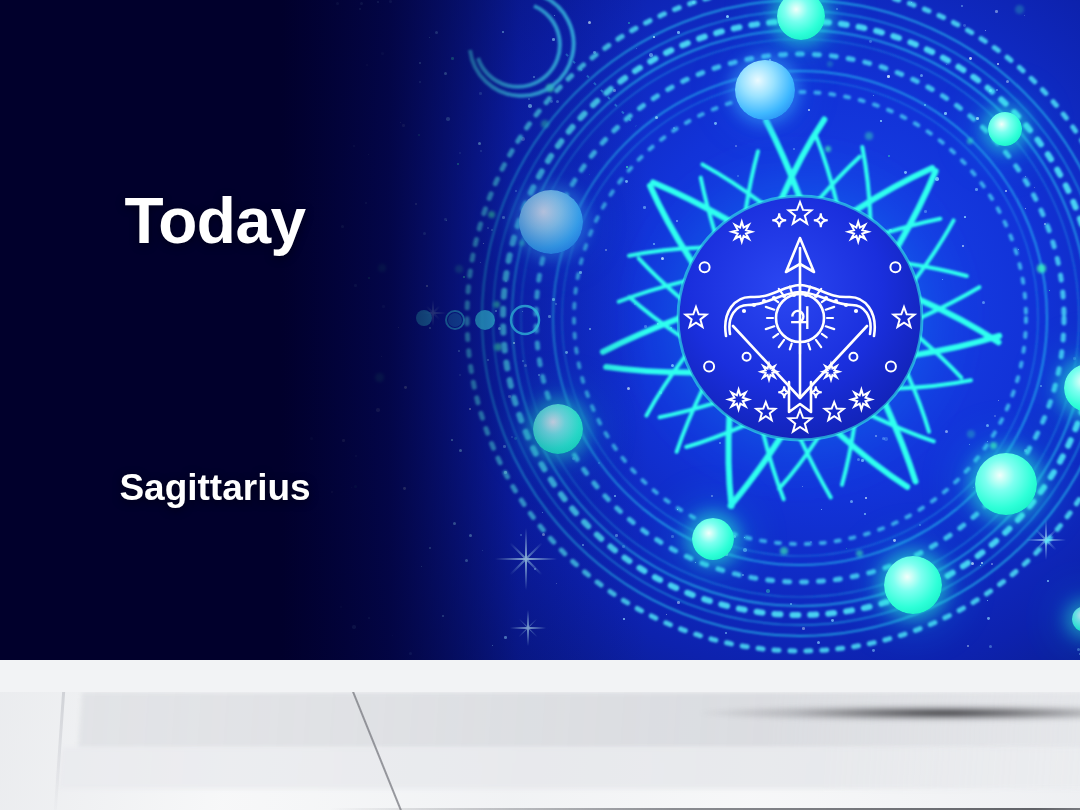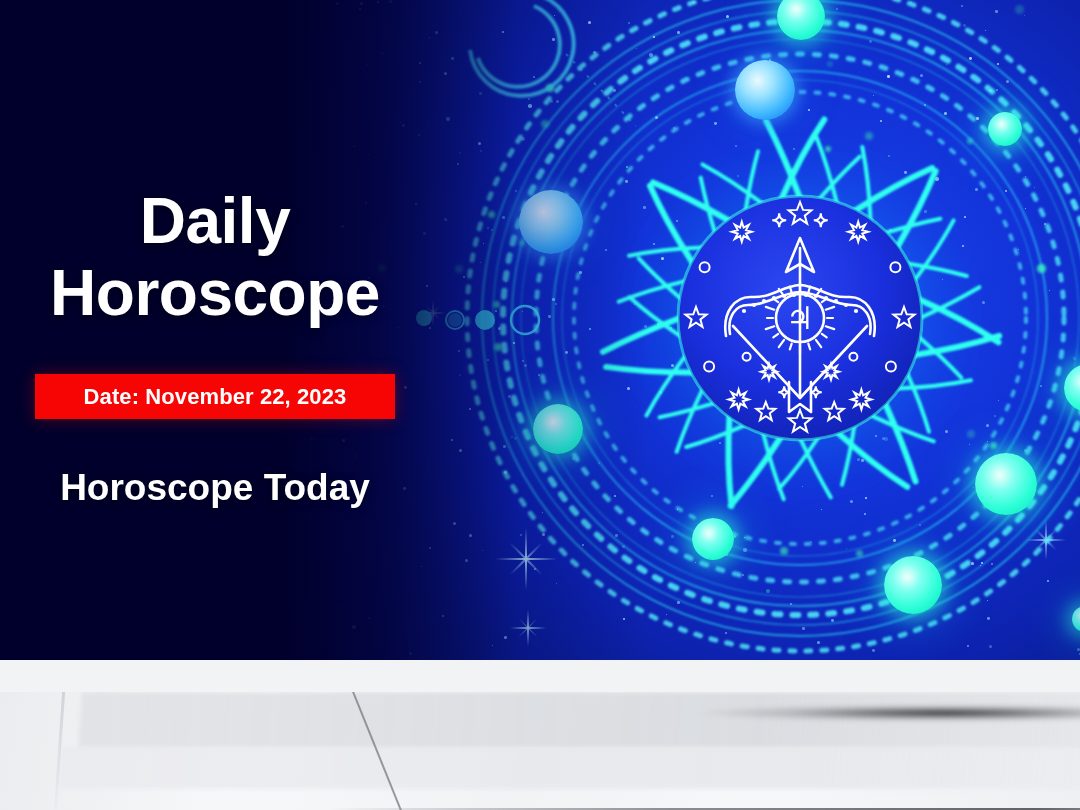--- a/index.html
+++ b/index.html
@@ -715,27 +715,23 @@
     <div class="orb blue" style="left:519px;top:190px;width:64px;height:64px;"></div>
     <div class="orb cyan" style="left:1064px;top:364px;width:48px;height:48px;"></div>
     <div class="orb cyan" style="left:975px;top:453px;width:62px;height:62px;"></div>
     <div class="orb cyan" style="left:884px;top:556px;width:58px;height:58px;"></div>
     <div class="orb cyan" style="left:692px;top:518px;width:42px;height:42px;"></div>
     <div class="orb cyan" style="left:533px;top:404px;width:50px;height:50px;"></div>
     <div class="orb cyan" style="left:1072px;top:606px;width:26px;height:26px;opacity:.85;"></div>
 
 
     <div class="headline">
-      <div>Daily</div>
-      <div>Horoscope</div>
+      <div>Today</div>
     </div>
 
-    <div class="date-chip">
-      <span>Date: November 22, 2023</span>
-    </div>
 
     <div class="subline">
-      <div>Horoscope Today</div>
+      <div>Sagittarius</div>
     </div>
   </div>
 
 
 </div>
 
 </body></html>

